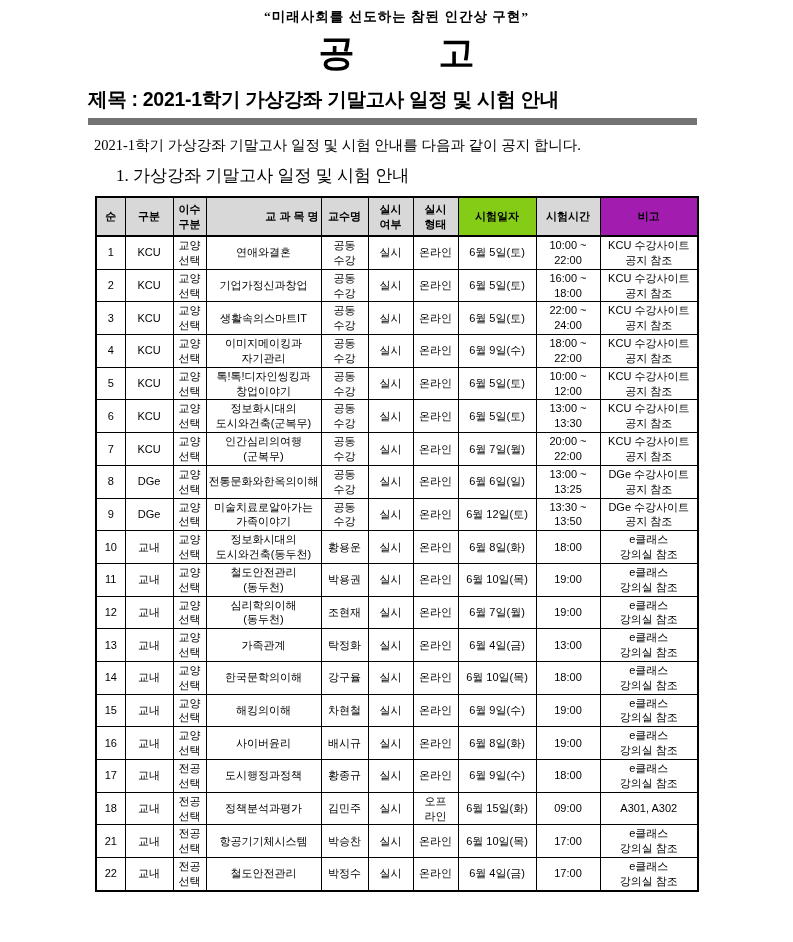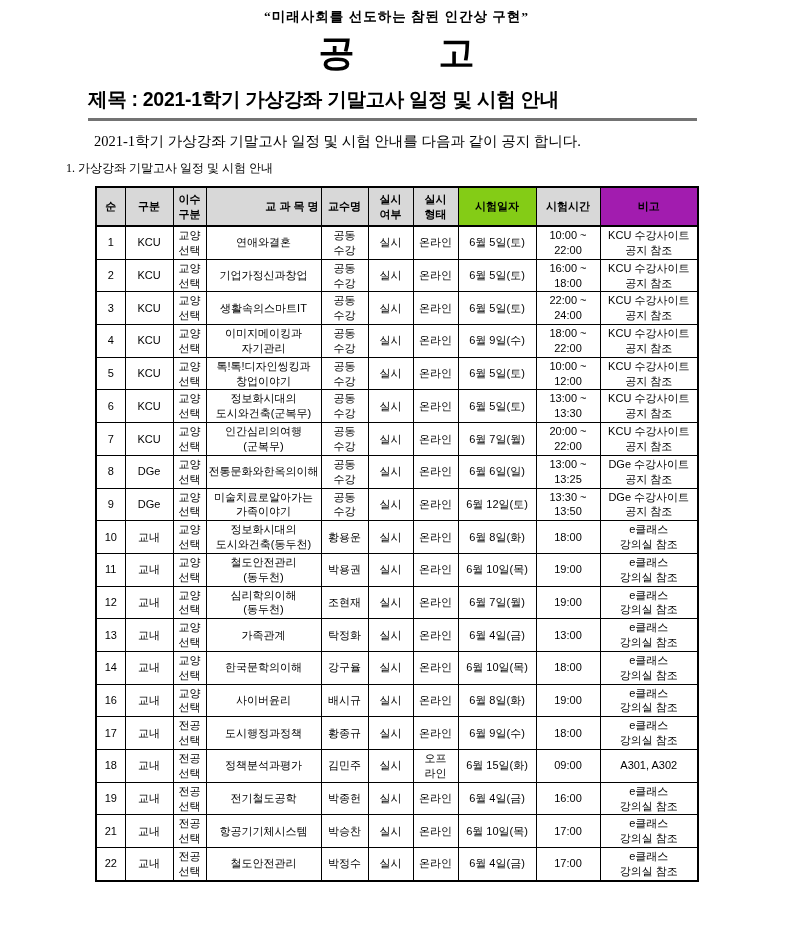--- a/index.html
+++ b/index.html
@@ -27,32 +27,32 @@
     font-size: 36px;
     line-height: 1.0;
     font-weight: bold;
     font-family: "Liberation Serif", serif;
   }
   .doc-heading {
     margin: 15px 96px 0 88px;
     font-size: 19.5px;
     font-weight: bold;
     letter-spacing: -0.3px;
-    border-bottom: 3px solid #737373;
+    border-bottom: 7px solid #737373;
     padding-bottom: 5px;
     font-family: "Liberation Sans", sans-serif;
   }
   .intro {
     margin: 11px 0 0 94px;
     font-size: 14.5px;
     font-family: Liberation Serif, serif;
   }
   .section-title {
-    margin: 9px 0 0 66px;
-    font-size: 12px;
+    margin: 9px 0 0 116px;
+    font-size: 17px;
     font-family: "Liberation Serif", serif;
   }
   table.schedule {
     border-collapse: collapse;
     table-layout: fixed;
     margin: 9px 0 0 95px;
     border: 2px solid #000;
   }
   table.schedule th, table.schedule td {
     border: 1px solid #000;
@@ -337,20 +337,34 @@
           <td>한국문학의이해</td>
           <td>강구율</td>
           <td>실시</td>
           <td>온라인</td>
           <td>6월 10일(목)</td>
           <td>18:00</td>
           <td>e클래스
 강의실 참조</td>
         </tr>
         <tr>
+          <td>15</td>
+          <td>교내</td>
+          <td>교양
+선택</td>
+          <td>해킹의이해</td>
+          <td>차현철</td>
+          <td>실시</td>
+          <td>온라인</td>
+          <td>6월 9일(수)</td>
+          <td>19:00</td>
+          <td>e클래스
+강의실 참조</td>
+        </tr>
+        <tr>
           <td>16</td>
           <td>교내</td>
           <td>교양
 선택</td>
           <td>사이버윤리</td>
           <td>배시규</td>
           <td>실시</td>
           <td>온라인</td>
           <td>6월 8일(화)</td>
           <td>19:00</td>
@@ -379,34 +393,20 @@
           <td>정책분석과평가</td>
           <td>김민주</td>
           <td>실시</td>
           <td>오프
 라인</td>
           <td>6월 15일(화)</td>
           <td>09:00</td>
           <td>A301, A302</td>
         </tr>
         <tr>
-          <td>19</td>
-          <td>교내</td>
-          <td>전공
-선택</td>
-          <td>전기철도공학</td>
-          <td>박종헌</td>
-          <td>실시</td>
-          <td>온라인</td>
-          <td>6월 4일(금)</td>
-          <td>16:00</td>
-          <td>e클래스
-강의실 참조</td>
-        </tr>
-        <tr>
           <td>21</td>
           <td>교내</td>
           <td>전공
 선택</td>
           <td>항공기기체시스템</td>
           <td>박승찬</td>
           <td>실시</td>
           <td>온라인</td>
           <td>6월 10일(목)</td>
           <td>17:00</td>

